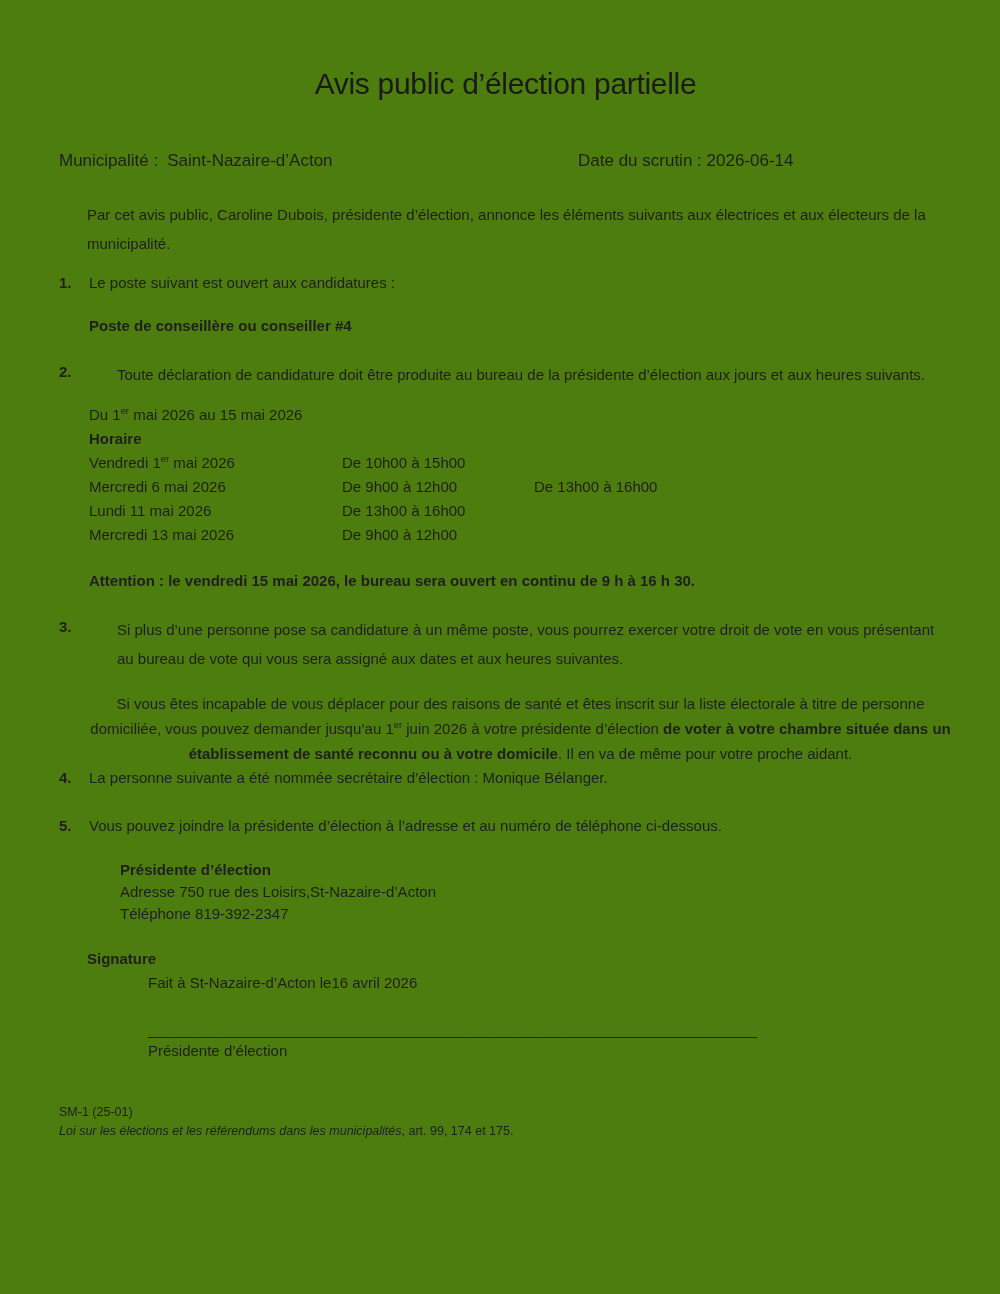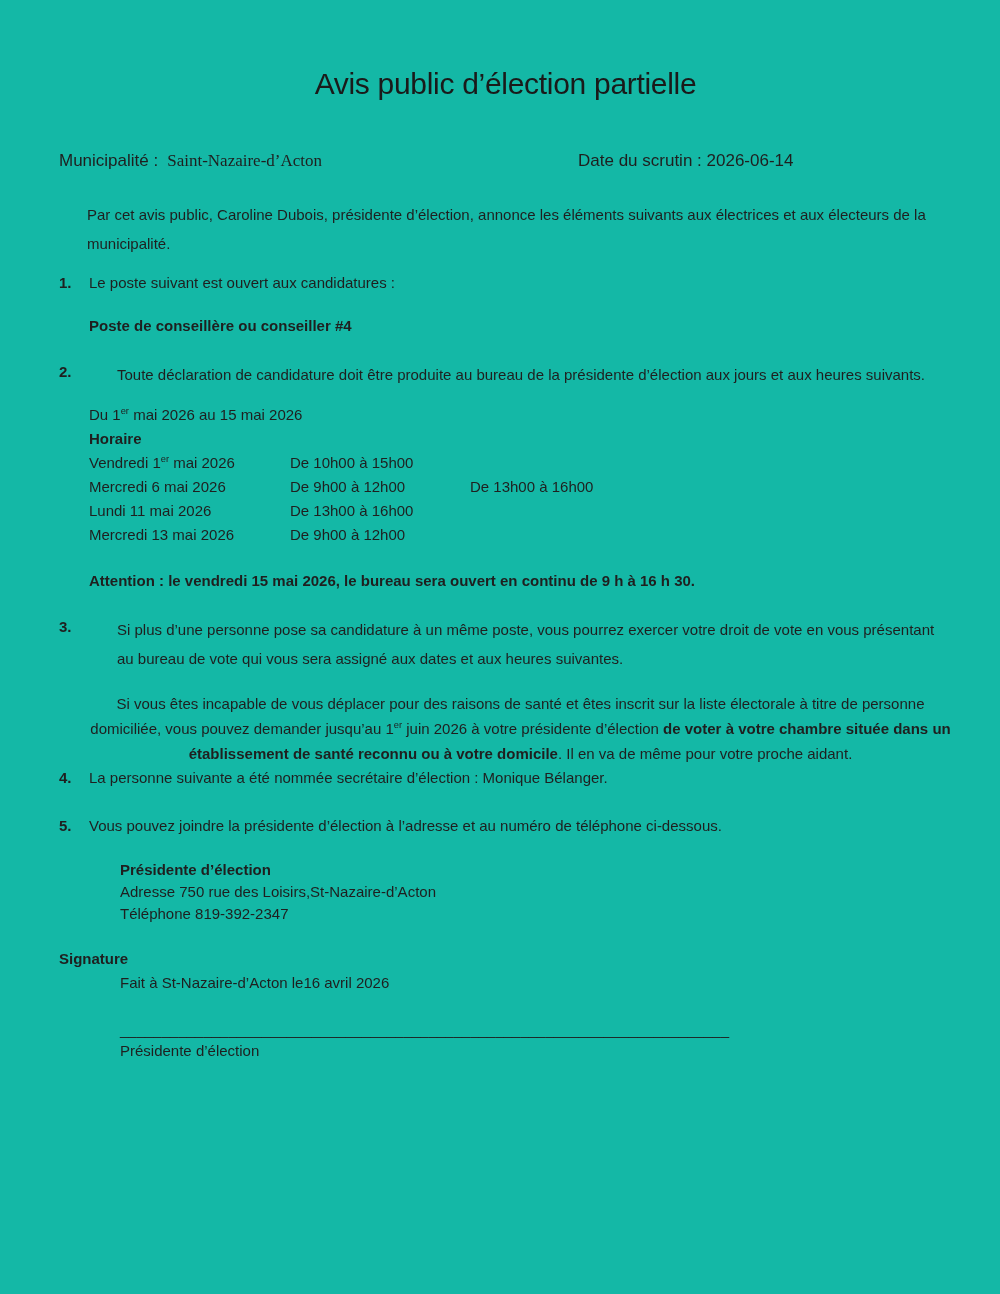--- a/index.html
+++ b/index.html
@@ -1,21 +1,21 @@
 <!DOCTYPE html>
 <html lang="fr"><head>
 <meta charset="utf-8">
 <style>
   html, body { margin: 0; padding: 0; background: #ffffff; }
   .page {
     position: relative;
     width: 1000px;
     height: 1294px;
     box-sizing: border-box;
-    background: #14b8a6;
+    background: #4d7c0f;
     padding: 50px 48px 0 59px;
     font-family: "Liberation Sans", sans-serif;
     font-size: 15px;
     line-height: 24px;
     color: #1f1f1f;
     overflow: hidden;
   }
   h1.doc-title {
     margin: 14px 0 0 0;
     font-size: 30px;
@@ -25,47 +25,47 @@
     letter-spacing: -0.3px;
     color: #1a1a1a;
   }
   .header-row {
     margin-top: 44px;
     display: flex;
     font-size: 17px;
     line-height: 26px;
   }
   .header-left { width: 519px; flex-shrink: 0; }
-  .header-value { margin-left: 9px; font-family: Liberation Serif, serif; }
+  .header-value { margin-left: 9px; }
   .header-right { flex: 1; }
   .para { line-height: 29px; margin-left: 28px; }
   .para-tight { line-height: 25px; }
   .intro { margin-top: 26px; }
   .num-item { display: flex; }
   .num { width: 30px; flex-shrink: 0; font-weight: 700; }
   .item-body { flex: 1; min-width: 0; }
   .bold { font-weight: 700; }
   .item1 { margin-top: 13px; }
   .position-line { margin-top: 19px; margin-left: 30px; font-weight: 700; }
   .item2 { margin-top: 22px; }
   .period-line { margin-top: 14px; }
   .schedule-heading { font-weight: 700; }
-  .sched-row { display: flex; }
+  .sched-row { display: flex; gap: 12px; }
   .sched-day { width: 201px; flex-shrink: 0; }
-  .sched-t1 { width: 180px; flex-shrink: 0; }
+  .sched-t1 { width: 180px; flex-shrink: 0; margin-left: 40px; }
   .sched-t2 { flex: 1; }
   .attention-line { margin-top: 22px; font-weight: 700; }
   .item3 { margin-top: 22px; }
   .vote-days { margin-top: 12px; }
   .health-para { margin-top: 18px; text-align: center; }
   .item4 { margin-top: 0; }
   .item5 { margin-top: 24px; }
   .contact-block { margin-top: 21px; margin-left: 31px; line-height: 22px; }
   .contact-title { font-weight: 700; }
-  .signature-section { margin-top: 22px; }
+  .signature-section { margin-top: 22px; margin-left: 28px; }
   .signature-heading { font-weight: 700; }
   .signature-indent { margin-left: 61px; }
   .sig-line { margin-top: 26px; line-height: 18px; white-space: nowrap; letter-spacing: 0; }
   .footer { margin-top: 40px; font-size: 12.5px; line-height: 19px; }
   .italic { font-style: italic; }
   sup.sup { font-size: 62%; vertical-align: super; line-height: 0; }
 </style>
 </head>
 <body>
 
@@ -160,14 +160,20 @@
     </div>
   </div>
 
   <div class="signature-section">
     <div class="signature-heading">Signature</div>
     <div class="signature-indent">Fait à St-Nazaire-d’Acton le16 avril 2026</div>
     <div class="signature-indent sig-line">_________________________________________________________________________</div>
     <div class="signature-indent">Présidente d’élection</div>
   </div>
 
+  <div class="footer">
+    <div>SM-1 (25-01)</div>
+    <div>
+      <span class="italic">Loi sur les élections et les référendums dans les municipalités</span><span>, art. 99, 174 et 175.</span>
+    </div>
+  </div>
 
 </div>
 
 </body></html>

